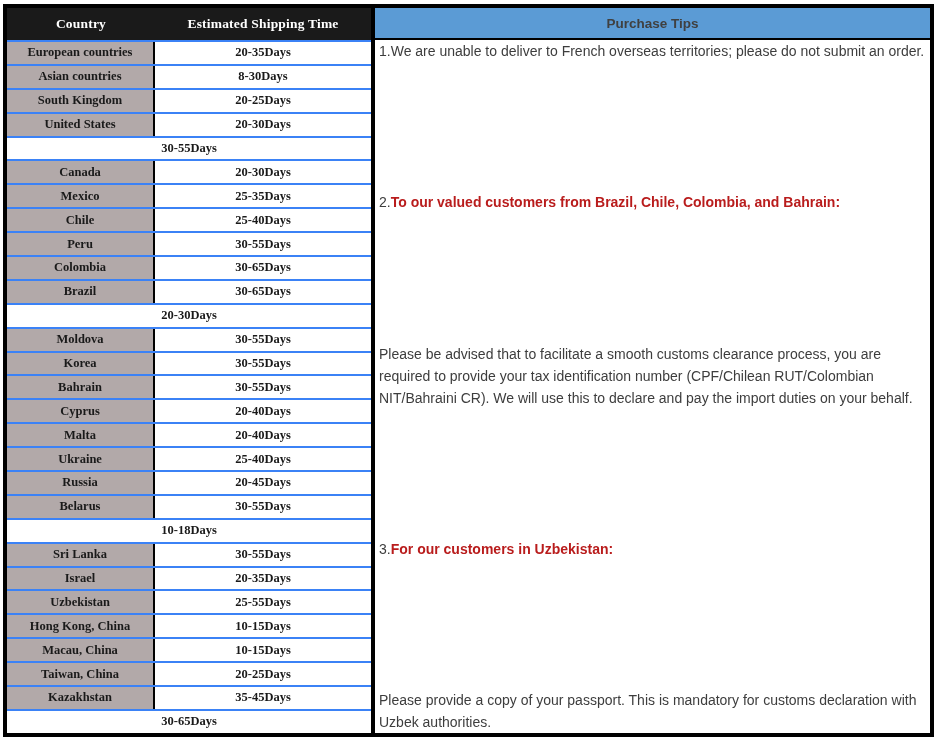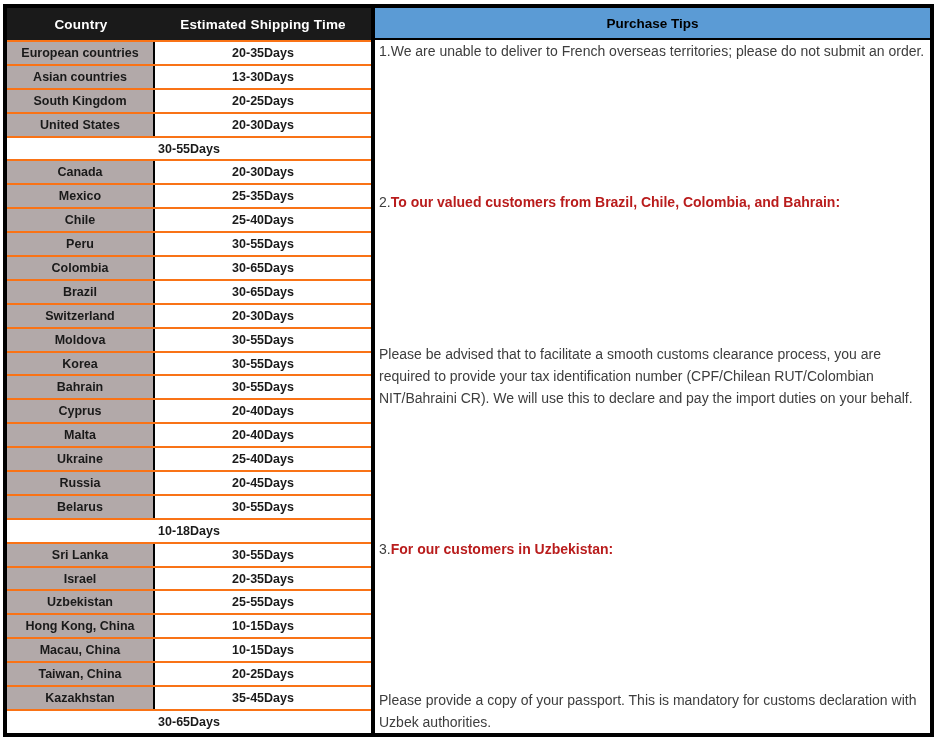--- a/index.html
+++ b/index.html
@@ -23,20 +23,21 @@
     background: #ffffff;
   }
   
   .left-table {
     width: 368px;
     flex-shrink: 0;
     box-sizing: border-box;
     border-right: 4px solid #000000;
     display: flex;
     flex-direction: column;
+    font-family: Liberation Serif, serif;
   }
   .thead {
     height: 32px;
     flex-shrink: 0;
     background: #1a1a1a;
     display: flex;
   }
   .th {
     color: #ffffff;
     font-weight: bold;
@@ -49,21 +50,21 @@
   .th-country { width: 148px; }
   .th-time { flex: 1; }
   .rows {
     flex: 1;
     display: flex;
     flex-direction: column;
   }
   .row {
     flex: 1;
     display: flex;
-    border-top: 2px solid #f97316;
+    border-top: 2px solid #3b82f6;
     min-height: 0;
   }
   .cell {
     display: flex;
     align-items: center;
     justify-content: center;
     font-size: 12.5px;
     font-weight: bold;
     color: #1a1a1a;
     white-space: nowrap;
@@ -82,21 +83,21 @@
     flex: 1;
     display: flex;
     flex-direction: column;
     min-width: 0;
   }
   .tips-header {
     height: 32px;
     flex-shrink: 0;
     background: #5b9bd5;
     border-bottom: 2px solid #000000;
-    color: #000000;
+    color: #404040;
     font-weight: bold;
     font-size: 13.5px;
     display: flex;
     align-items: center;
     justify-content: center;
     box-sizing: border-box;
   }
   .tips-body {
     flex: 1;
     display: flex;
@@ -125,21 +126,21 @@
       <div class="th th-country">Country</div>
       <div class="th th-time">Estimated Shipping Time</div>
     </div>
     <div class="rows" id="rows">
         <div class="row">
           <div class="cell cell-country">European countries</div>
           <div class="cell cell-time">20-35Days</div>
         </div>
         <div class="row">
           <div class="cell cell-country">Asian countries</div>
-          <div class="cell cell-time">13-30Days</div>
+          <div class="cell cell-time">8-30Days</div>
         </div>
         <div class="row">
           <div class="cell cell-country">South Kingdom</div>
           <div class="cell cell-time">20-25Days</div>
         </div>
         <div class="row">
           <div class="cell cell-country">United States</div>
           <div class="cell cell-time">20-30Days</div>
         </div>
         <div class="row">
@@ -163,21 +164,20 @@
         </div>
         <div class="row">
           <div class="cell cell-country">Colombia</div>
           <div class="cell cell-time">30-65Days</div>
         </div>
         <div class="row">
           <div class="cell cell-country">Brazil</div>
           <div class="cell cell-time">30-65Days</div>
         </div>
         <div class="row">
-          <div class="cell cell-country">Switzerland</div>
           <div class="cell cell-time">20-30Days</div>
         </div>
         <div class="row">
           <div class="cell cell-country">Moldova</div>
           <div class="cell cell-time">30-55Days</div>
         </div>
         <div class="row">
           <div class="cell cell-country">Korea</div>
           <div class="cell cell-time">30-55Days</div>
         </div>

